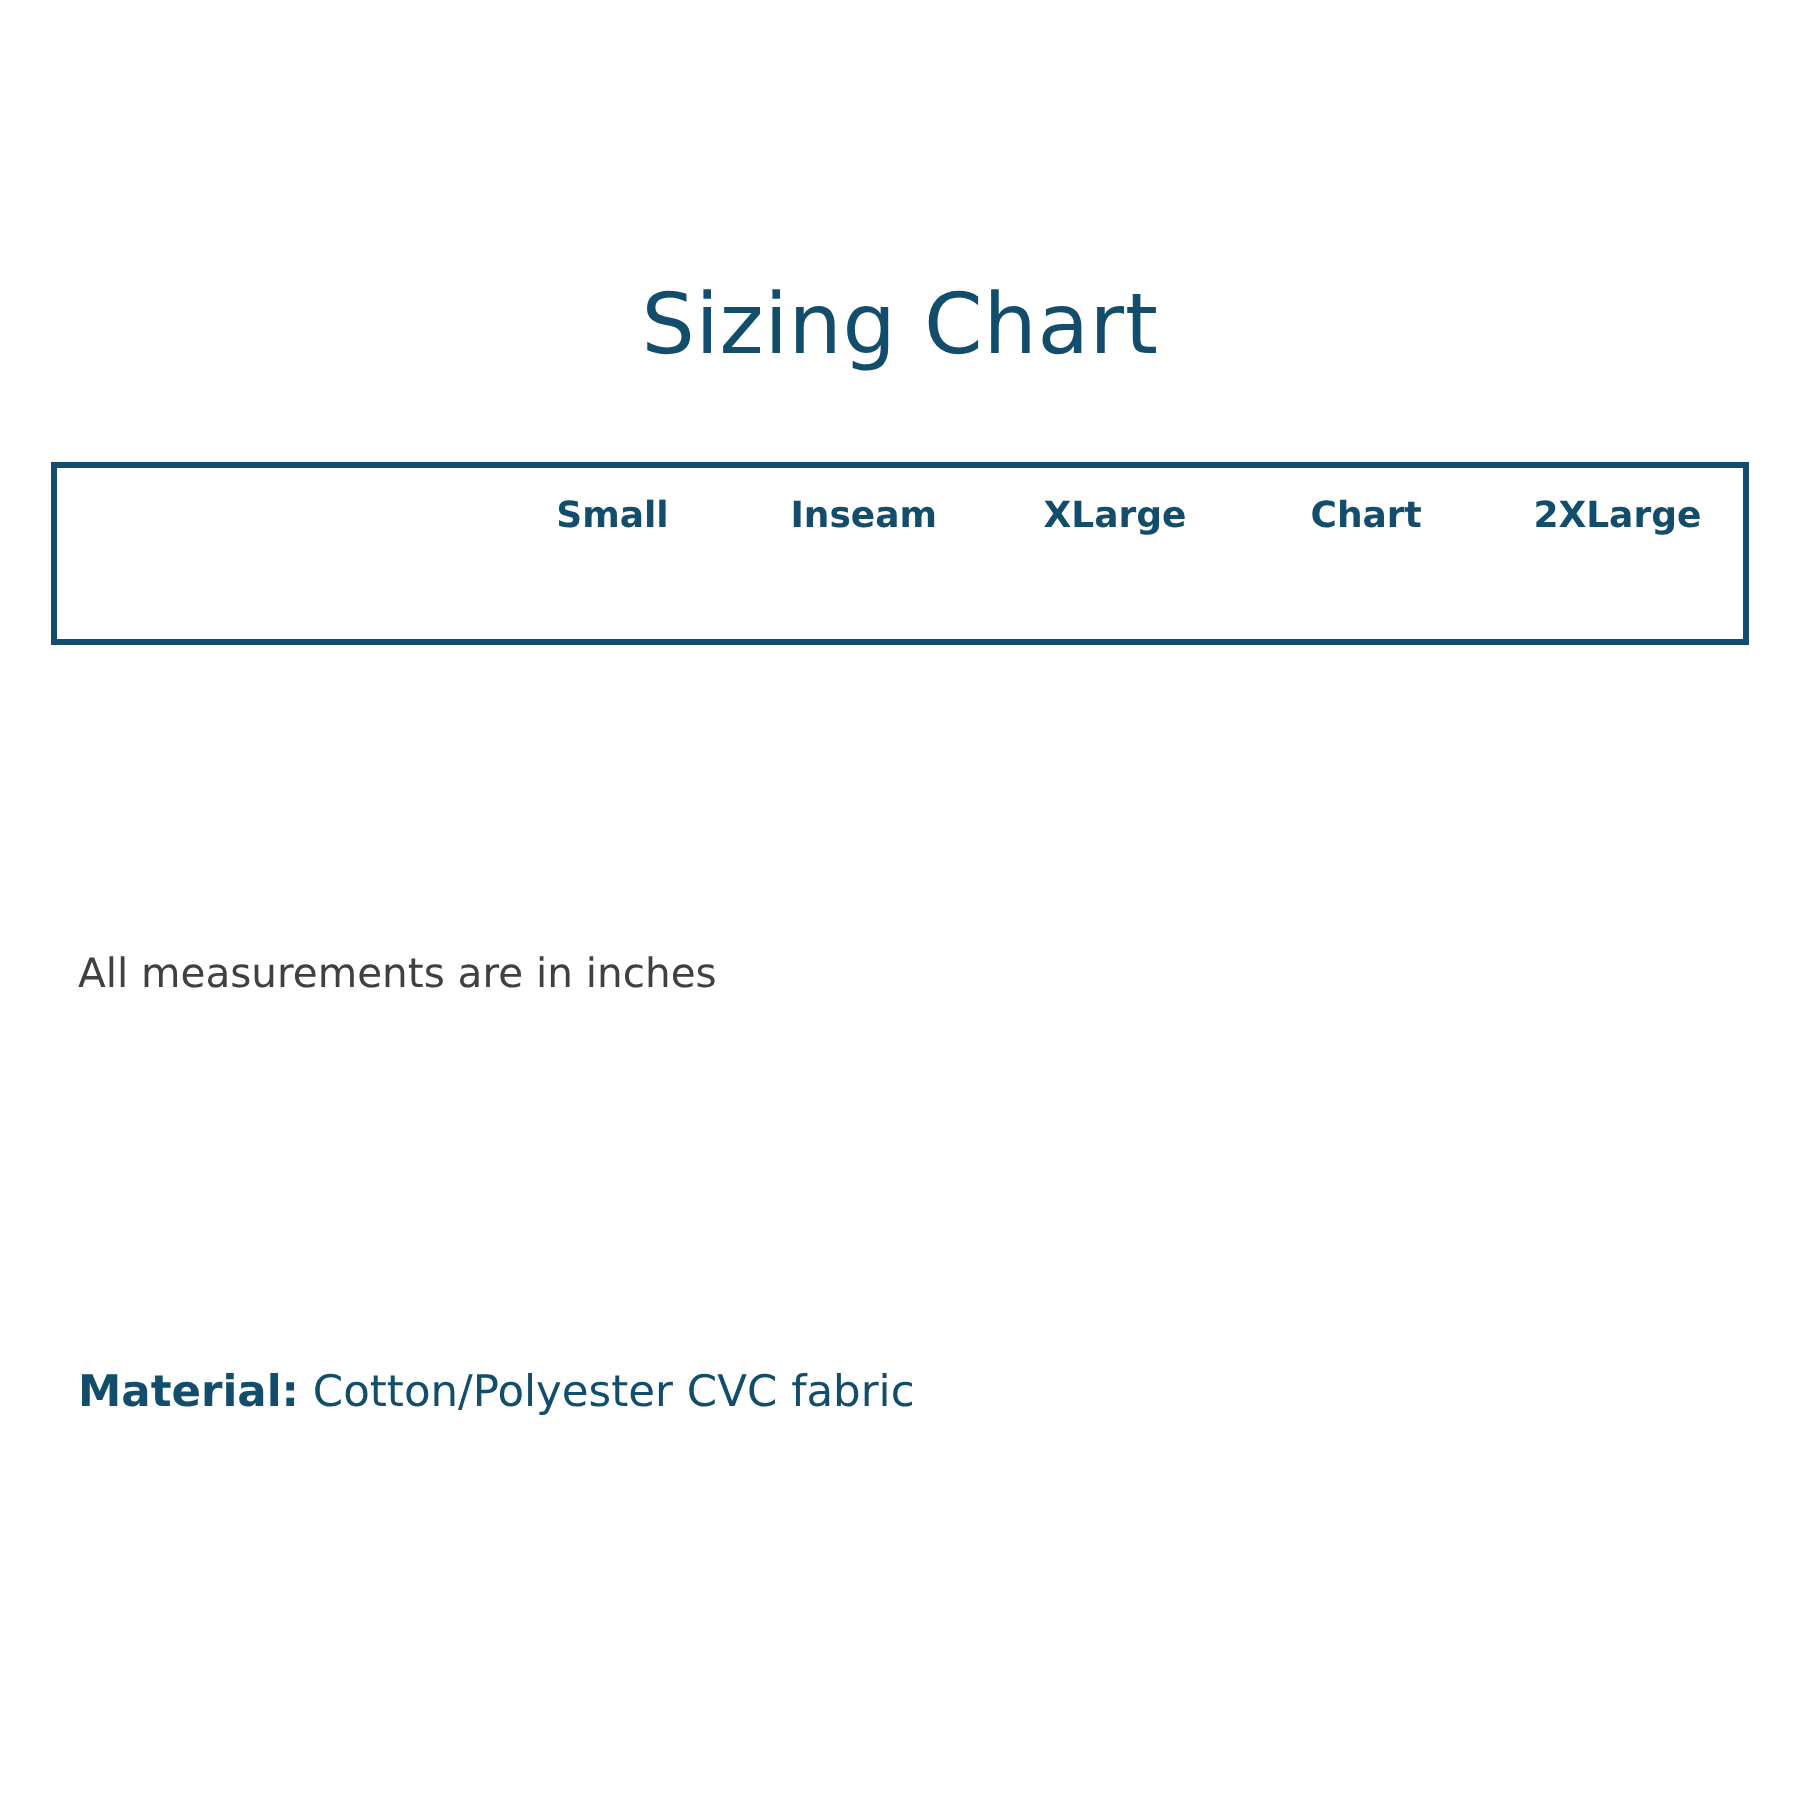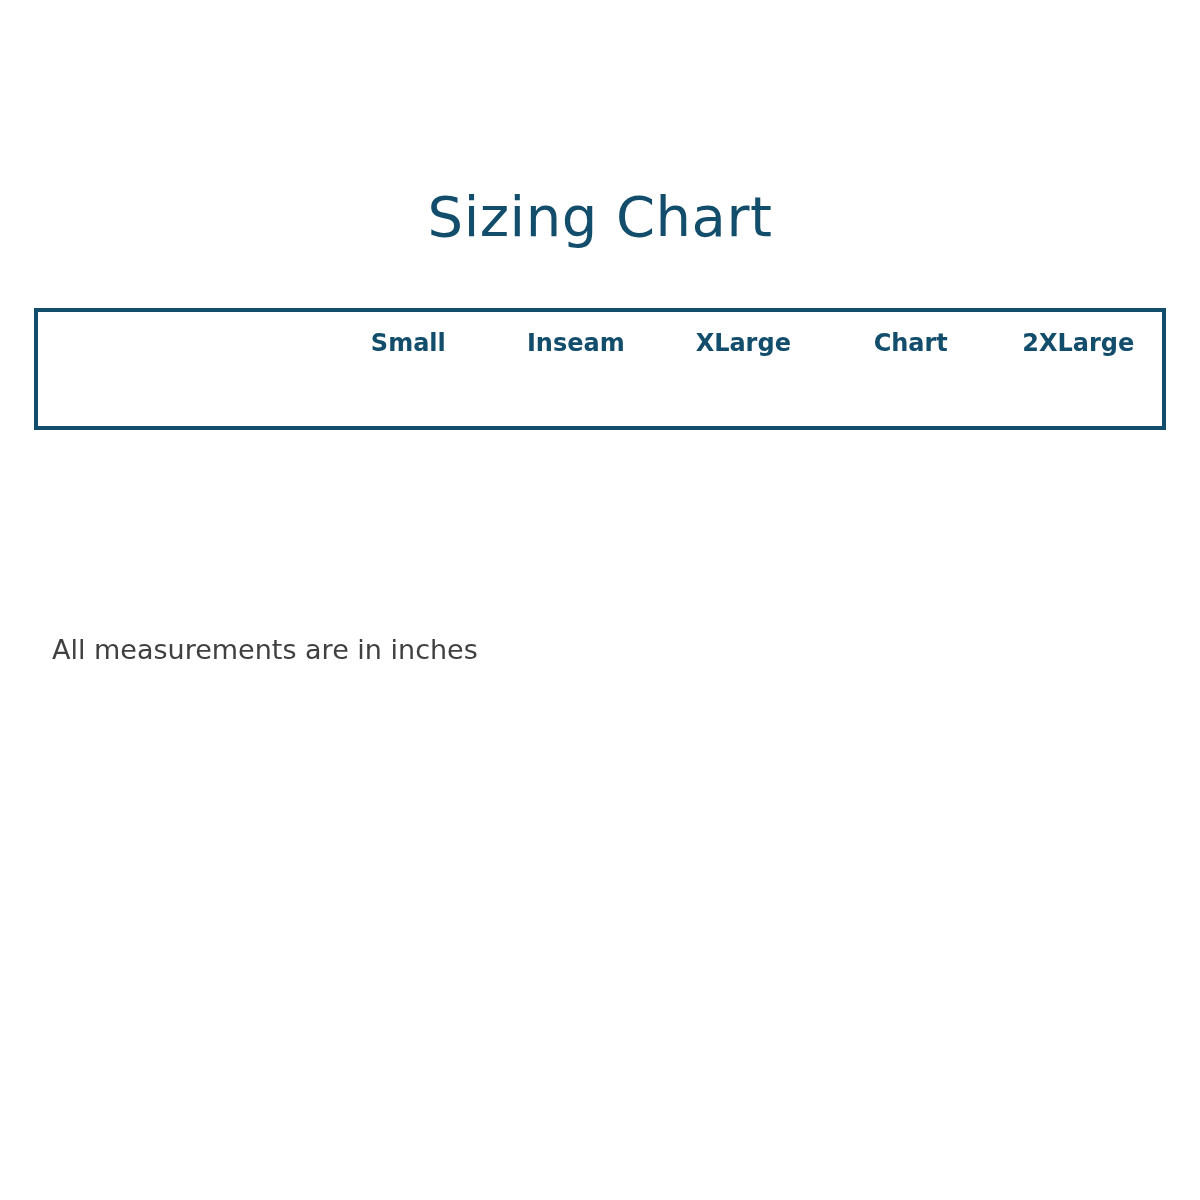--- a/index.html
+++ b/index.html
@@ -153,15 +153,19 @@
           <td></td>
           <td></td>
         </tr>
       </tbody>
     </table>
   </div>
 
   <div class="note">All measurements are in inches</div>
 
   <div class="details">
+    <span class="line">
+      <span class="lbl">Material:</span>
+      <span>Cotton/Polyester CVC fabric</span>
+    </span>
   </div>
 
 </div>
 
 </body></html>

